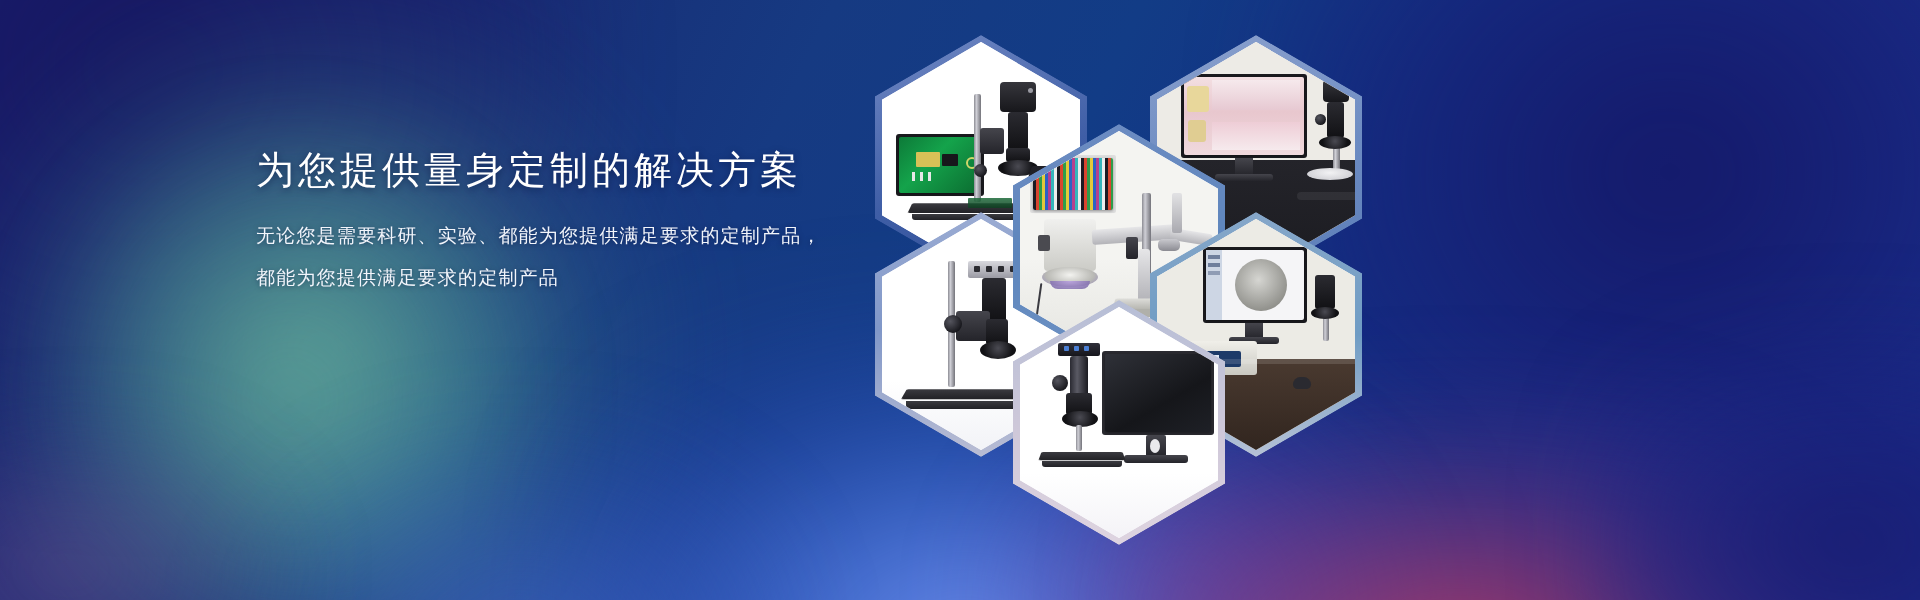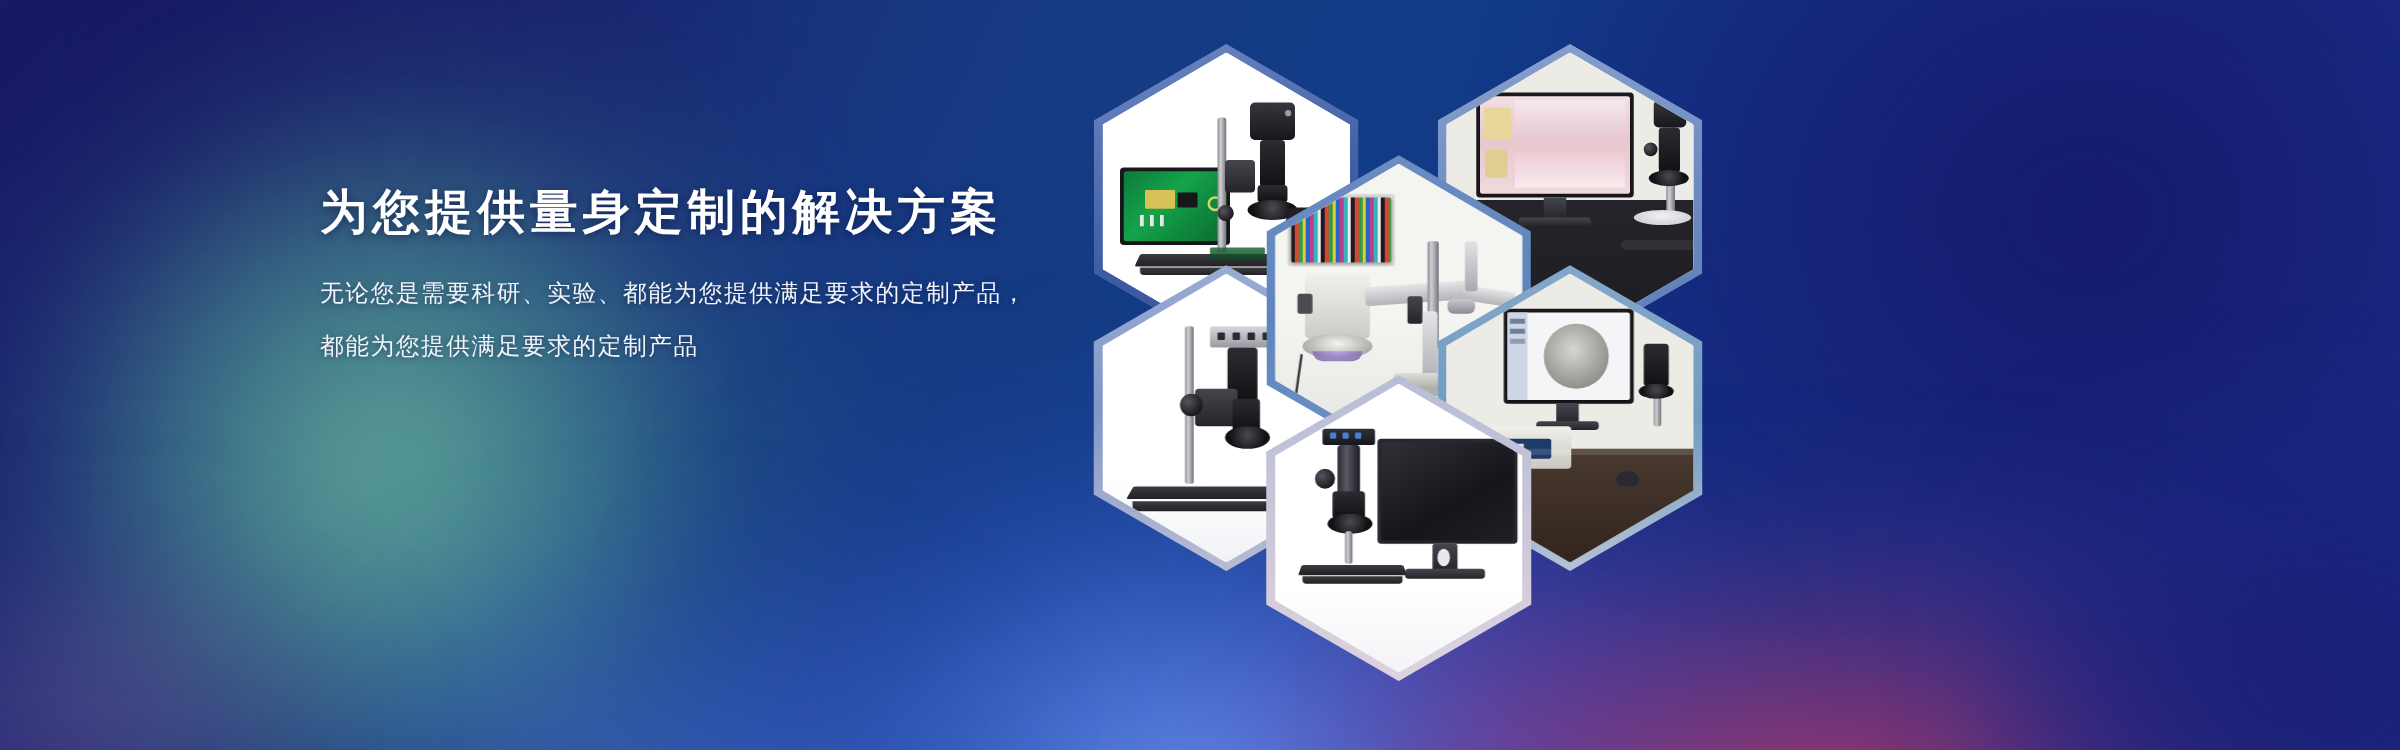--- a/index.html
+++ b/index.html
@@ -142,21 +142,21 @@
   
   .copy {
     position: absolute;
     left: 256px;
     top: 150px;
     width: 700px;
     z-index: 6;
   }
   .headline {
     font-family: "Liberation Serif", "DejaVu Serif", serif;
-    font-weight: bold;
+    font-weight: normal;
     font-size: 38px;
     letter-spacing: 4px;
     color: #ffffff;
     line-height: 1.1;
     margin: 0 0 34px 0;
     text-shadow: 0 2px 7px rgba(6,14,58,0.55);
     white-space: nowrap;
   }
   .sub-line {
     font-family: "Liberation Sans", "DejaVu Sans", sans-serif;

